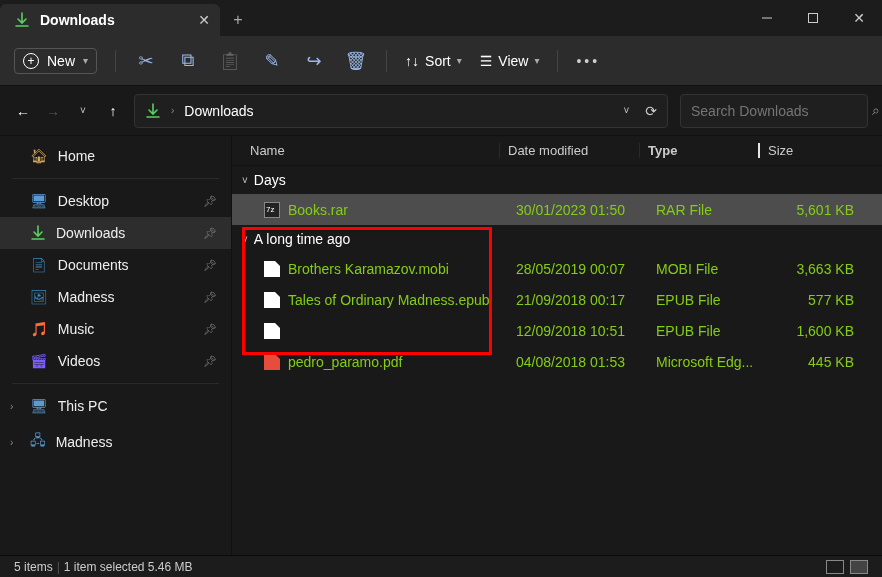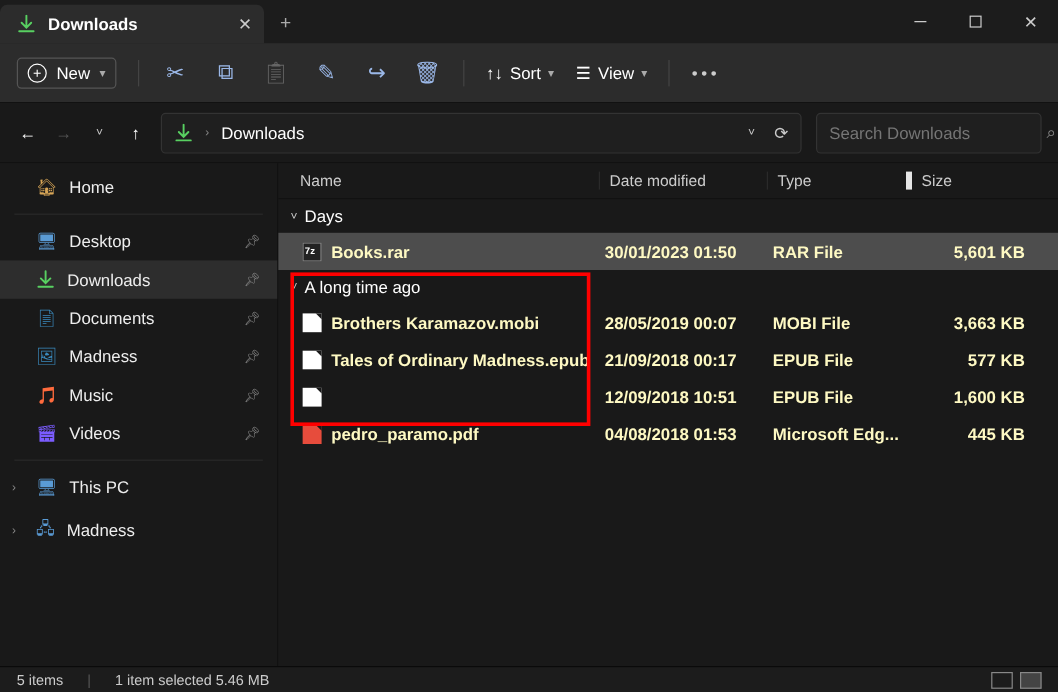--- a/index.html
+++ b/index.html
@@ -132,38 +132,37 @@
   .col-headers {
     display: flex; align-items: center;
     height: 30px;
     border-bottom: 1px solid #111;
     color: #ccc;
     font-size: 13px;
     padding-left: 10px;
   }
   .col-name { width: 258px; border-right: 1px solid #2a2a2a; padding-left: 8px; }
   .col-date { width: 140px; border-right: 1px solid #2a2a2a; padding-left: 8px; }
-  .col-type { width: 120px; border-right: 5px solid #e5e5e5; padding-left: 8px; }
+  .col-type { width: 120px; border-right: 2px solid #e5e5e5; padding-left: 8px; font-weight: bold; }
   .col-size { flex: 1; padding-left: 8px; }
 
   .group-header {
     display: flex; align-items: center;
     padding: 6px 10px;
     color: #fff;
     gap: 6px;
   }
   .group-header .gchev { font-size: 10px; color: #ccc; }
 
   .file-row {
     display: flex; align-items: center;
     height: 31px;
-    padding-left: 20px;
-    color: #fef9c3;
+    padding-left: 32px;
+    color: #84cc16;
     font-size: 14px;
-    font-weight: bold;
   }
   .file-row.selected { background: #4d4d4d; }
   .fname { width: 252px; display: flex; align-items: center; gap: 8px; overflow: hidden; white-space: nowrap; }
   .fdate { width: 140px; }
   .ftype { width: 120px; white-space: nowrap; overflow: hidden; text-overflow: ellipsis; }
   .fsize { flex: 1; text-align: right; padding-right: 28px; }
   .file-icon { width: 16px; height: 16px; background: #fff; display: inline-block; position: relative; }
   .file-icon::after { content:""; position:absolute; right:0; top:0; border-top:5px solid #191919; border-left:5px solid transparent; }
   .file-icon.pdf { background: #e74c3c; }
   .file-icon.rar { background: #222; border: 1px solid #888; }
@@ -180,21 +179,21 @@
     pointer-events: none;
   }
 
   .statusbar {
     height: 22px;
     background: #1c1c1c;
     display: flex; align-items: center;
     padding: 0 14px;
     font-size: 12px;
     color: #ccc;
-    gap: 20px;
+    gap: 4px;
     border-top: 1px solid #0a0a0a;
   }
   .status-right { margin-left: auto; display: flex; gap: 6px; }
   .view-toggle {
     width: 18px; height: 14px; border: 1px solid #888; display: inline-block;
   }
 
   .dl-icon {
     display: inline-block;
     color: #58d061;

